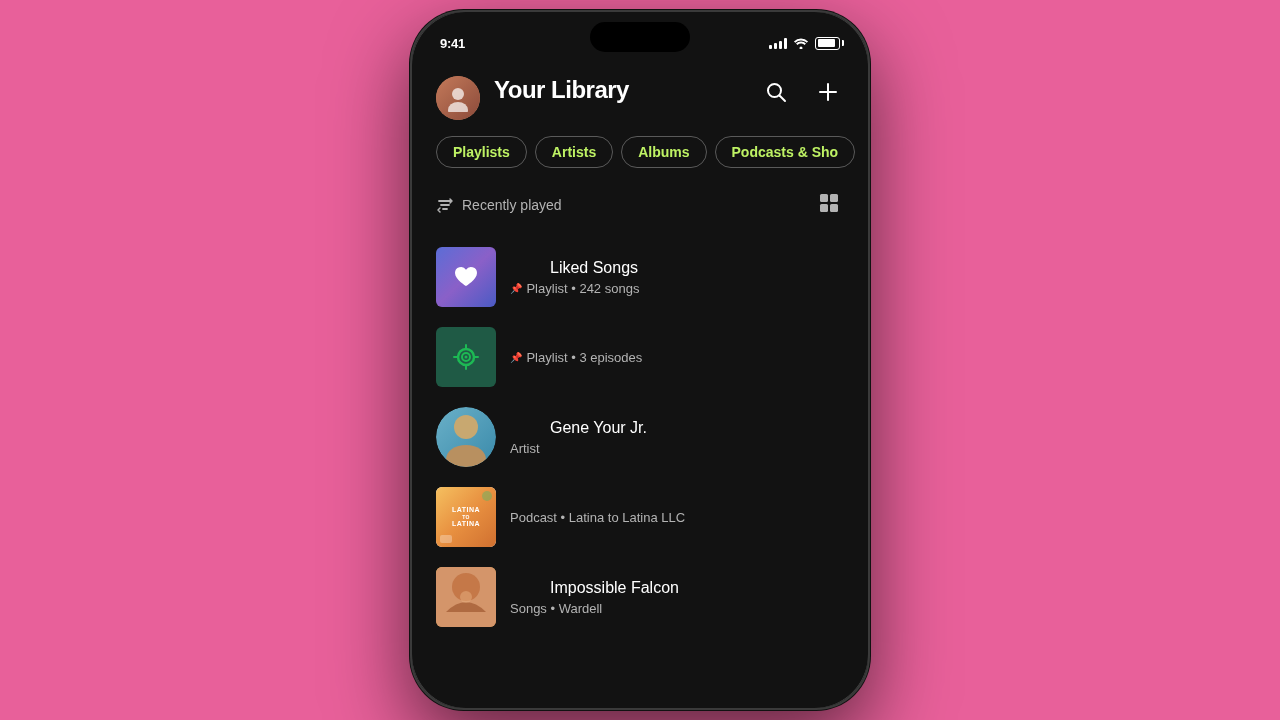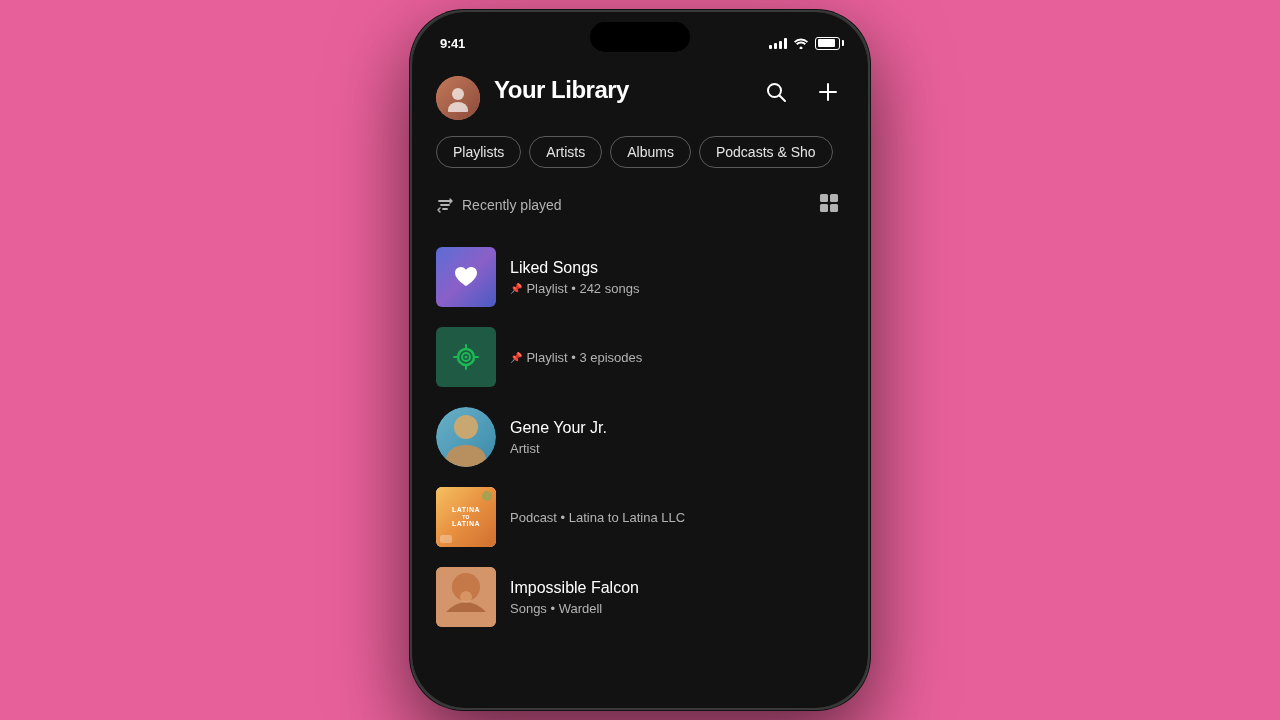--- a/index.html
+++ b/index.html
@@ -221,23 +221,23 @@
       padding: 4px 24px 16px;
       overflow-x: auto;
       scrollbar-width: none;
     }
     .filter-chips::-webkit-scrollbar { display: none; }
 
     .chip {
       background: transparent;
       border: 1.5px solid #5a5a5a;
       border-radius: 20px;
-      color: #e5e5e5;
+      color: #bef264;
       font-size: 14px;
-      font-weight: 400;
+      font-weight: 700;
       padding: 7px 16px;
       cursor: pointer;
       white-space: nowrap;
       flex-shrink: 0;
     }
 
     
     .sort-bar {
       display: flex;
       align-items: center;
@@ -366,20 +366,21 @@
     }
 
     .item-name {
       color: #fff;
       font-size: 16px;
       font-weight: 500;
       margin-bottom: 4px;
       white-space: nowrap;
       overflow: hidden;
       text-overflow: ellipsis;
+      margin-left: 40px;
     }
 
     .item-meta {
       color: #b3b3b3;
       font-size: 13px;
       display: flex;
       align-items: center;
       gap: 4px;
     }
 

